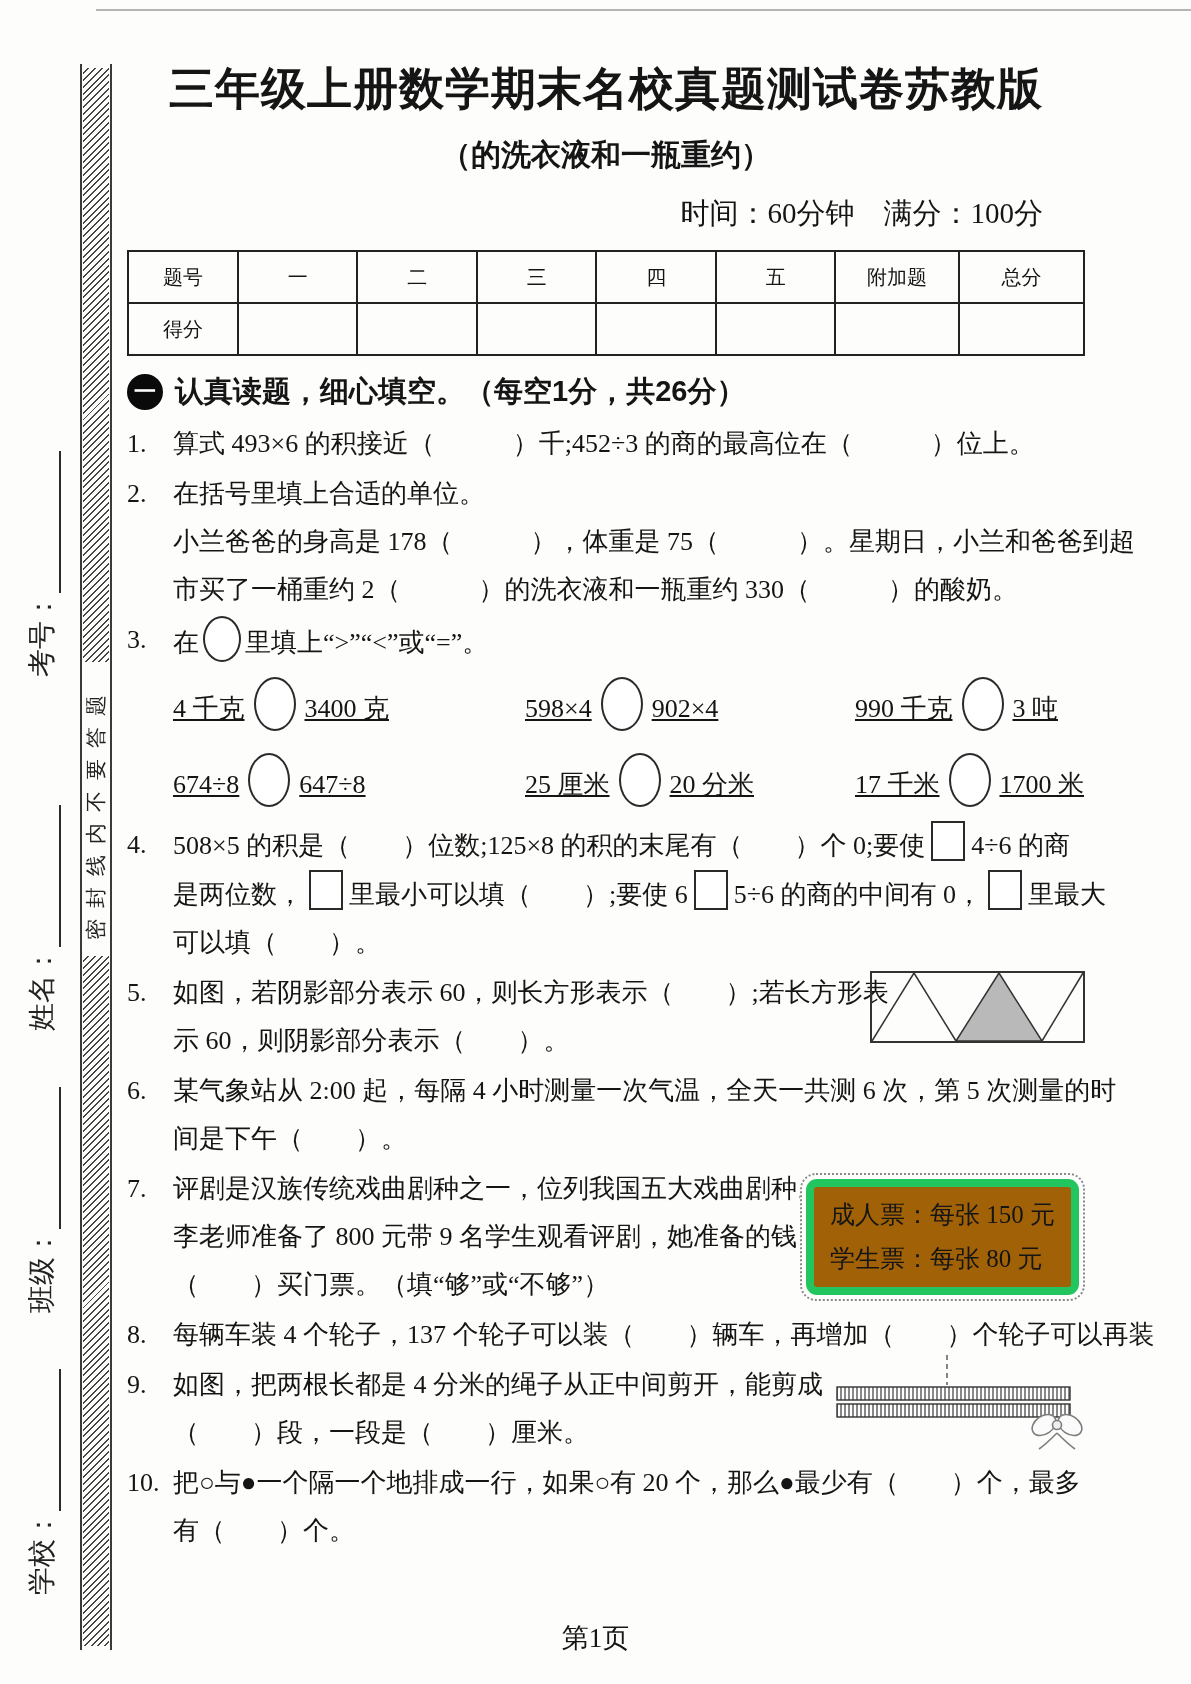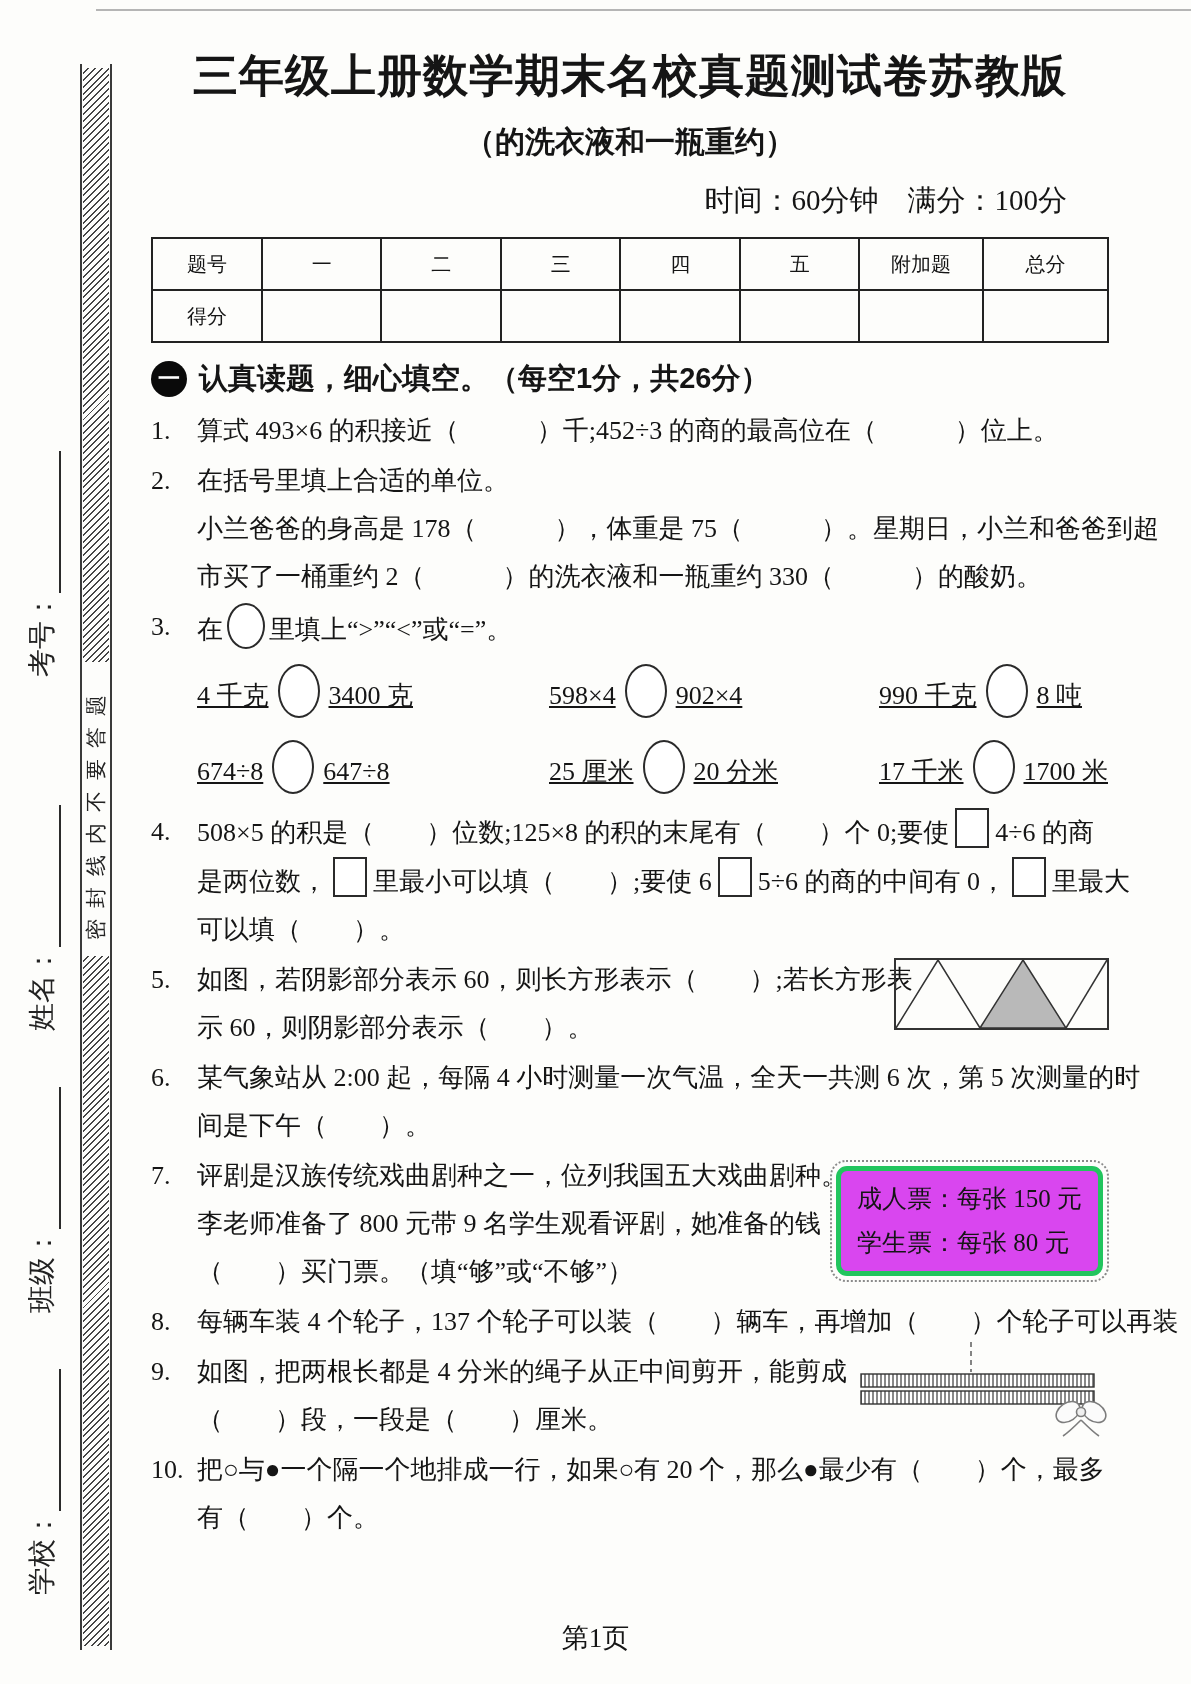--- a/index.html
+++ b/index.html
@@ -20,21 +20,21 @@
   .seal-text-box{position:absolute;left:-54px;top:798px;width:300px;height:28px;
     transform:rotate(-90deg);display:flex;align-items:center;justify-content:center;
     font-size:21px;letter-spacing:11px;color:#222;white-space:nowrap;}
   .side-fields{position:absolute;left:-683px;top:838px;width:1450px;height:64px;
     transform:rotate(-90deg);display:flex;align-items:center;font-size:28px;color:#222;}
   .field{display:flex;align-items:flex-end;margin-right:56px;white-space:nowrap;}
   .uline{display:inline-block;width:142px;border-bottom:2px solid #2b2b2b;height:32px;}
   .field-kaohao{margin-left:72px;}
 
   
-  .main{position:absolute;left:127px;top:0;width:958px;margin-left:24px;}
+  .main{position:absolute;left:127px;top:13px;width:958px;}
   .title{margin-top:46px;font-family:"Liberation Sans",sans-serif;font-weight:700;
          font-size:45px;text-align:center;letter-spacing:1px;white-space:nowrap;}
   .subtitle{margin-top:16px;font-family:"Liberation Sans",sans-serif;font-weight:700;
             font-size:30px;text-align:center;}
   .info{margin-top:18px;font-size:29px;text-align:right;padding-right:42px;}
 
   table.score-table{margin-top:16px;width:100%;border-collapse:collapse;
                     font-size:20px;text-align:center;}
   table.score-table td{border:2px solid #222;height:50px;padding:0;}
 
@@ -58,22 +58,22 @@
 
   .q3row{display:flex;align-items:center;height:76px;}
   .q3row .cell{white-space:nowrap;text-decoration:underline;}
   .q3row .c1{width:352px;}
   .q3row .c2{width:330px;}
   .q3row .c3{flex:1;}
 
   .fig5{position:absolute;right:0;top:2px;}
   .ticket{position:absolute;right:0;top:8px;border:2px dotted #8a8a8a;border-radius:16px;
           padding:4px;background:#fdfdfb;}
-  .ticket-inner{border:5px solid #22c55e;border-radius:11px;padding:6px 16px;
-                font-size:25px;line-height:44px;white-space:nowrap;background:#d946ef;}
+  .ticket-inner{border:8px solid #22c55e;border-radius:11px;padding:6px 16px;
+                font-size:25px;line-height:44px;white-space:nowrap;background:#a16207;}
   .fig9{position:absolute;right:0;top:-6px;}
 
   .footer{position:absolute;bottom:28px;left:0;width:100%;text-align:center;font-size:27px;}
 </style>
 </head>
 <body>
 
 <div class="sheet">
   <div class="page-topline"></div>
 
@@ -168,21 +168,21 @@
 
       <div class="q">
         <span class="qnum">3.</span>
         <div class="qbody">
           <div class="ql">
             <span>在</span><span class="cmp-small"></span><span>里填上“&gt;”“&lt;”或“=”。</span>
           </div>
           <div class="q3row">
             <span class="cell c1"><span>4 千克</span><span class="cmp"></span><span>3400 克</span></span>
             <span class="cell c2"><span>598×4</span><span class="cmp"></span><span>902×4</span></span>
-            <span class="cell c3"><span>990 千克</span><span class="cmp"></span><span>8 吨</span></span>
+            <span class="cell c3"><span>990 千克</span><span class="cmp"></span><span>3 吨</span></span>
           </div>
           <div class="q3row">
             <span class="cell c1"><span>674÷8</span><span class="cmp"></span><span>647÷8</span></span>
             <span class="cell c2"><span>25 厘米</span><span class="cmp"></span><span>20 分米</span></span>
             <span class="cell c3"><span>17 千米</span><span class="cmp"></span><span>1700 米</span></span>
           </div>
         </div>
       </div>
 
       <div class="q">

